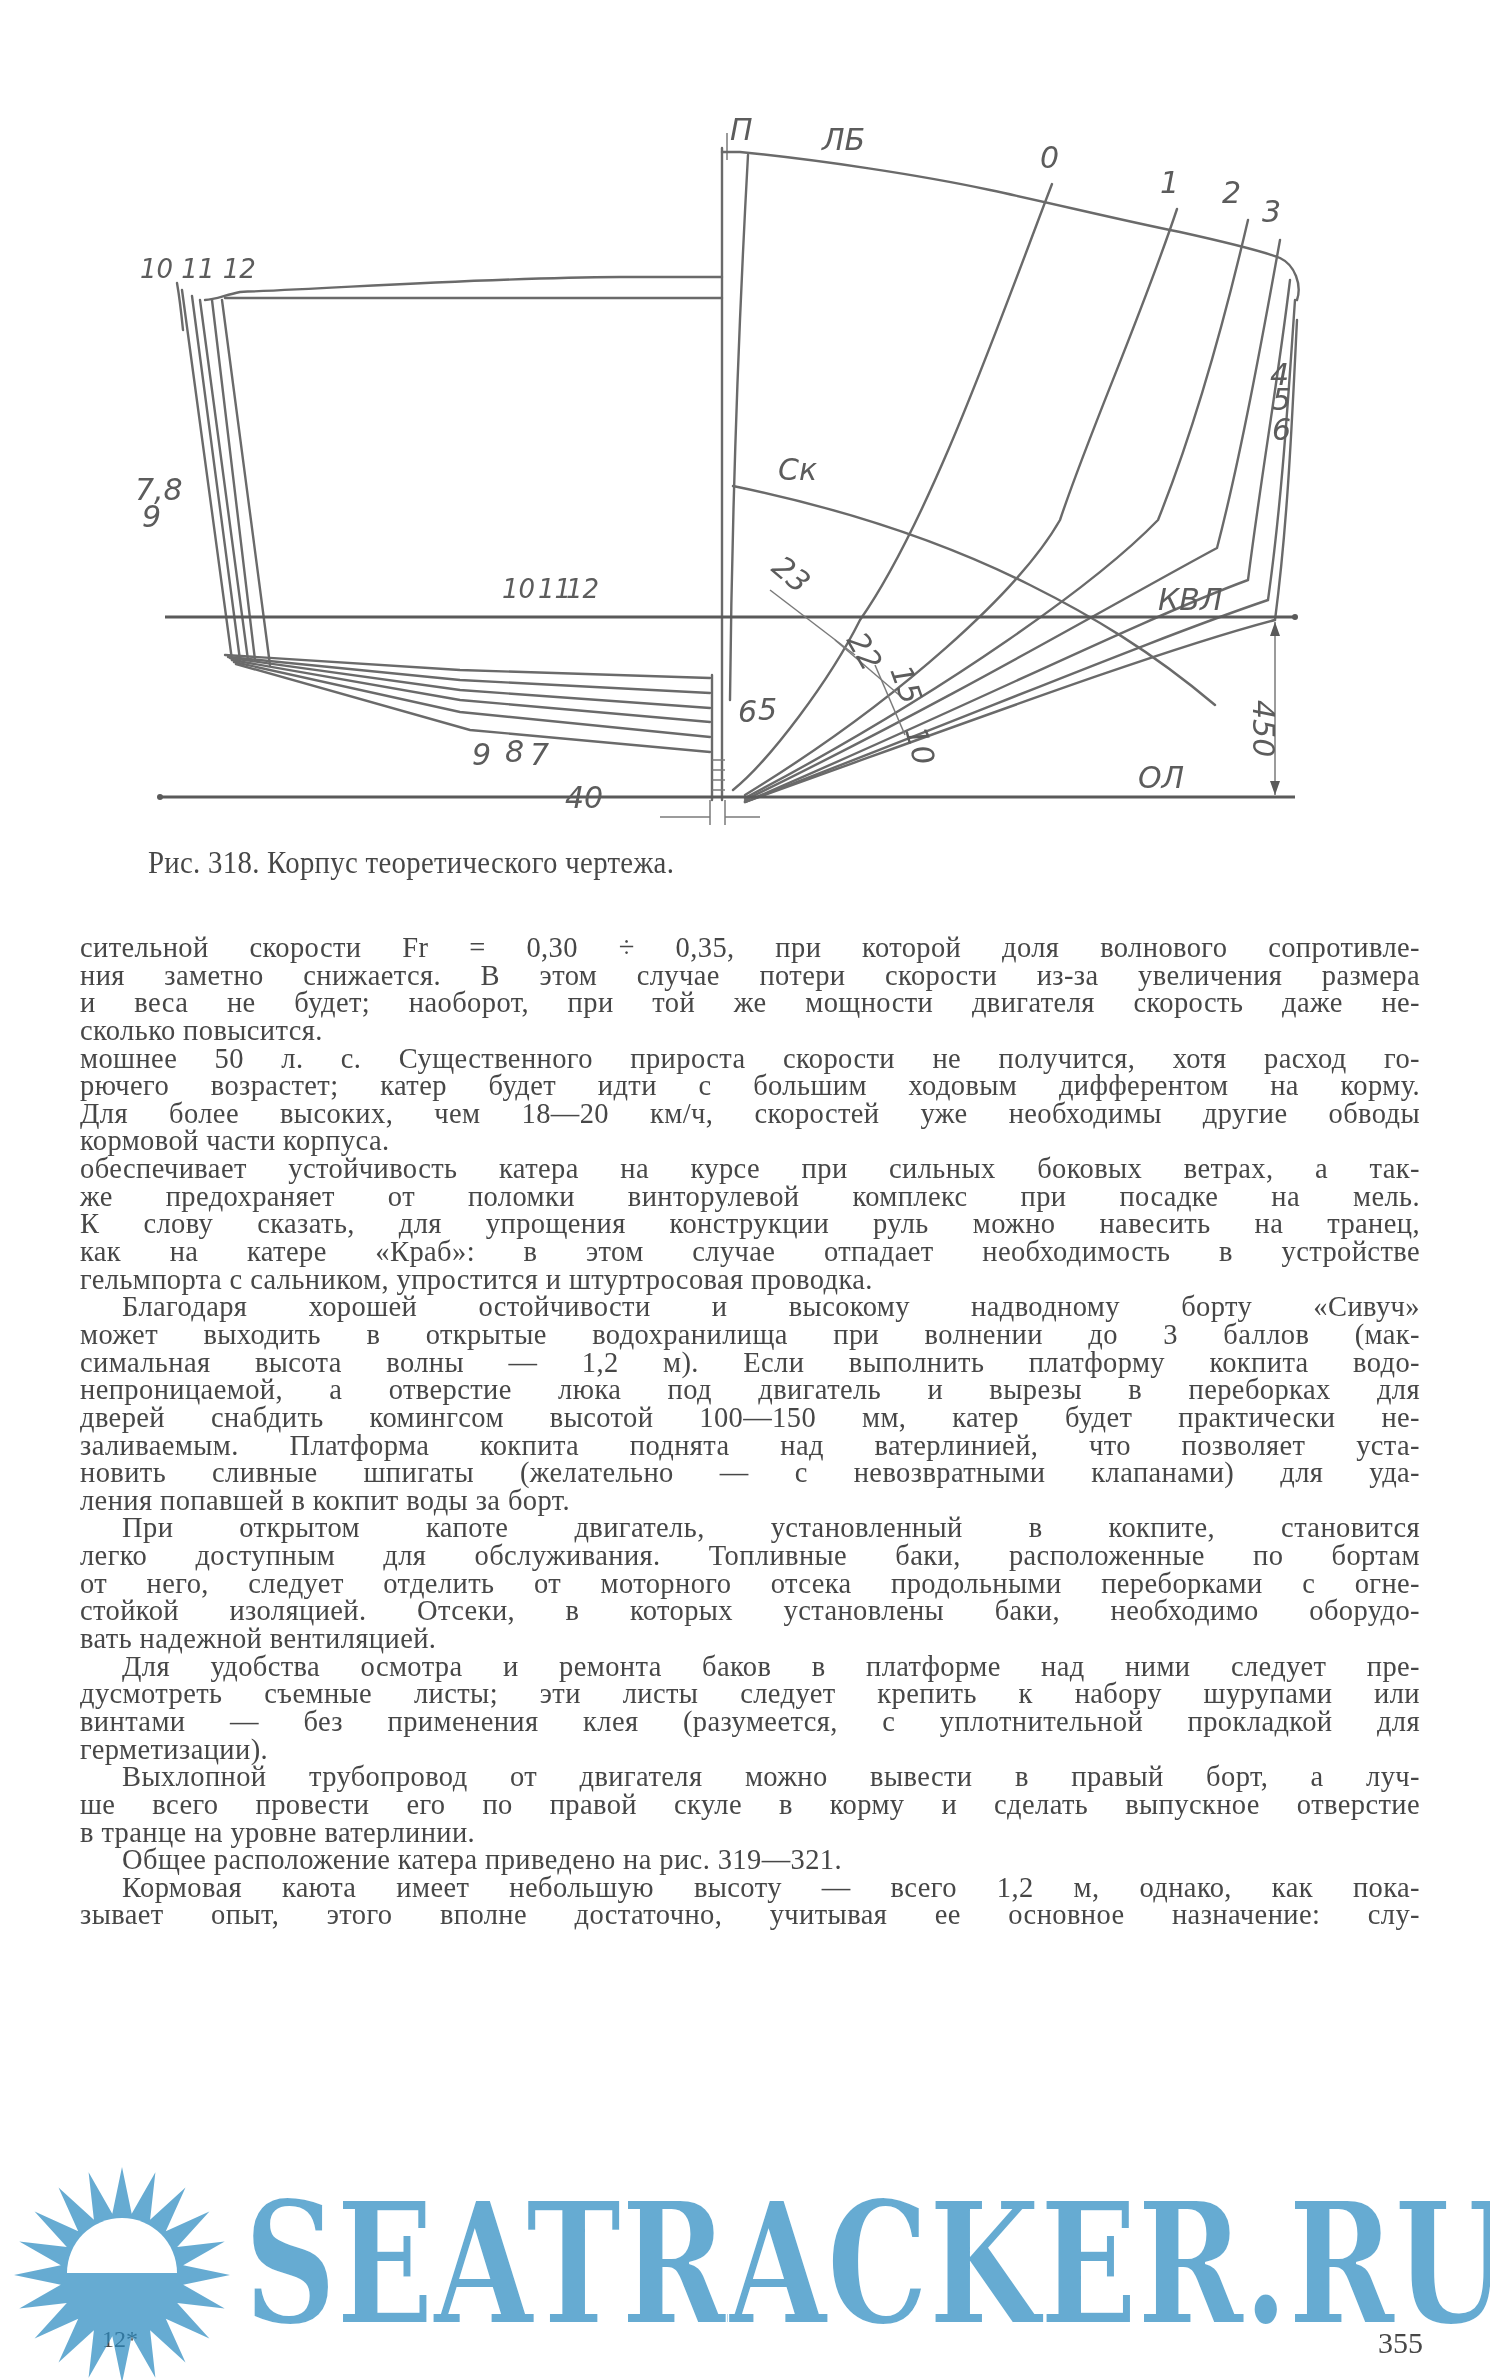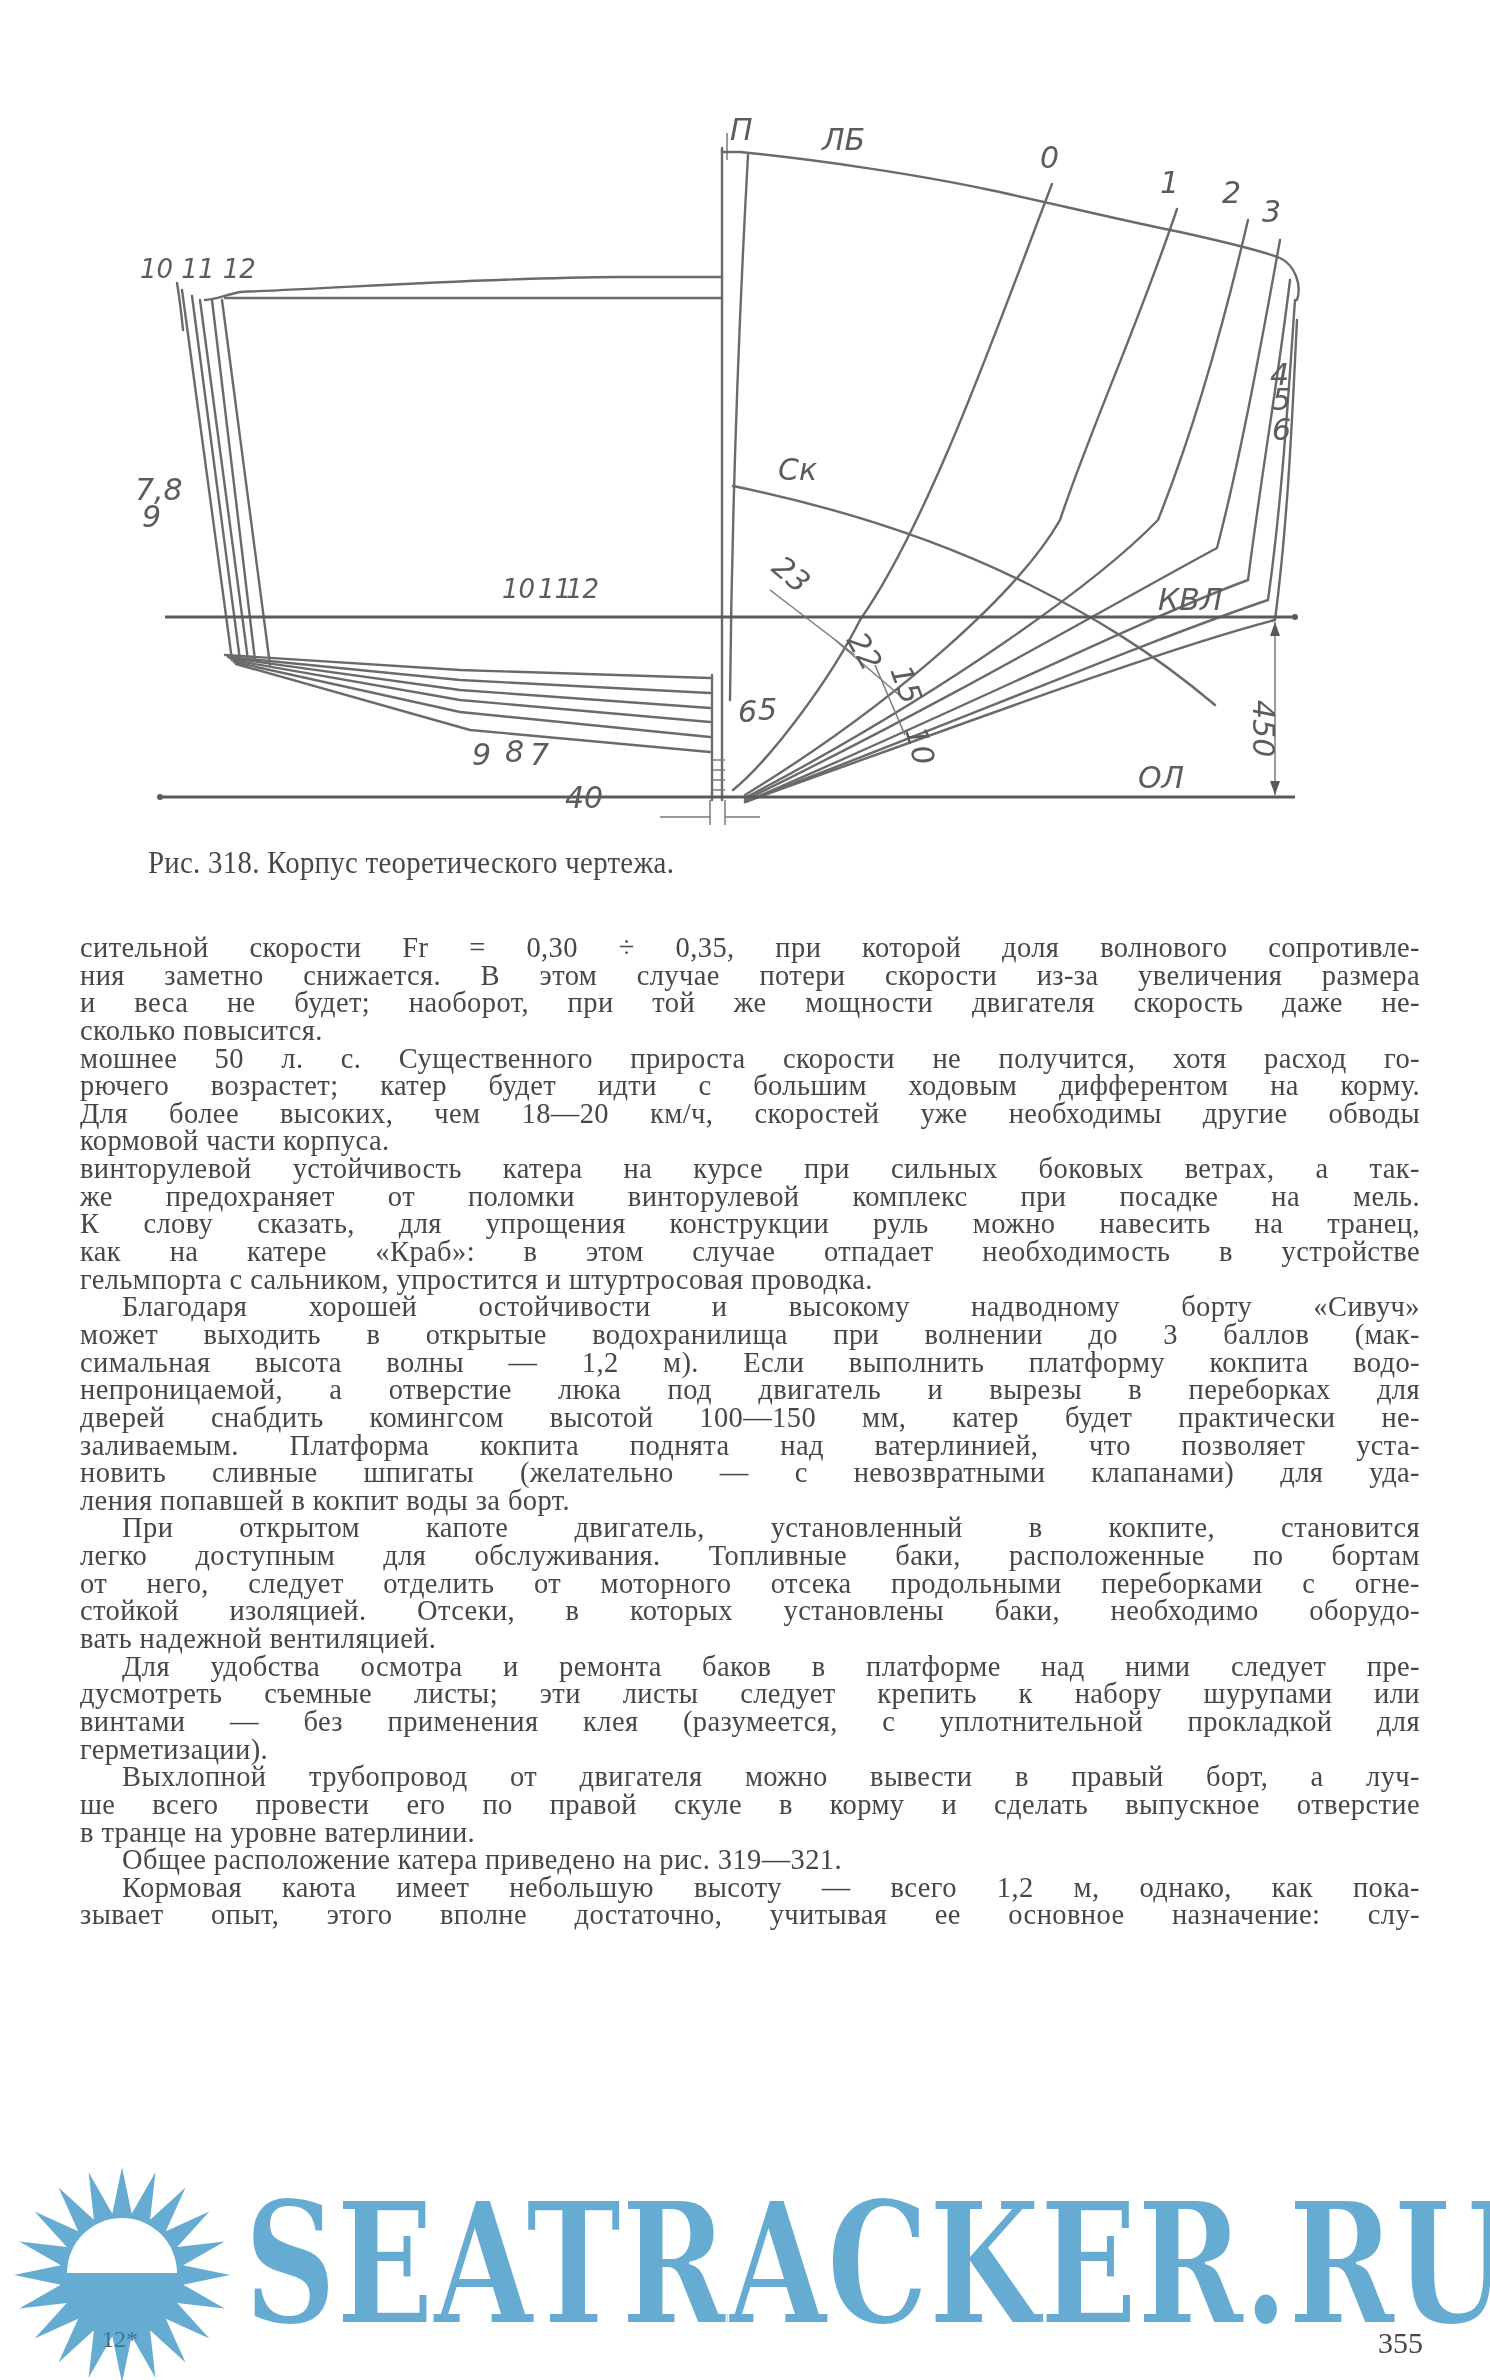--- a/index.html
+++ b/index.html
@@ -156,21 +156,21 @@
 
 <div id="body-text">
     <div class="line">сительной скорости Fr = 0,30 ÷ 0,35, при которой доля волнового сопротивле-</div>
     <div class="line">ния заметно снижается. В этом случае потери скорости из-за увеличения размера</div>
     <div class="line">и веса не будет; наоборот, при той же мощности двигателя скорость даже не-</div>
     <div class="line last">сколько повысится.</div>
     <div class="line">мошнее 50 л. с. Существенного прироста скорости не получится, хотя расход го-</div>
     <div class="line">рючего возрастет; катер будет идти с большим ходовым дифферентом на корму.</div>
     <div class="line">Для более высоких, чем 18—20 км/ч, скоростей уже необходимы другие обводы</div>
     <div class="line last">кормовой части корпуса.</div>
-    <div class="line">винторулевой устойчивость катера на курсе при сильных боковых ветрах, а так-</div>
+    <div class="line">обеспечивает устойчивость катера на курсе при сильных боковых ветрах, а так-</div>
     <div class="line">же предохраняет от поломки винторулевой комплекс при посадке на мель.</div>
     <div class="line">К слову сказать, для упрощения конструкции руль можно навесить на транец,</div>
     <div class="line">как на катере «Краб»: в этом случае отпадает необходимость в устройстве</div>
     <div class="line last">гельмпорта с сальником, упростится и штуртросовая проводка.</div>
     <div class="line indent">Благодаря хорошей остойчивости и высокому надводному борту «Сивуч»</div>
     <div class="line">может выходить в открытые водохранилища при волнении до 3 баллов (мак-</div>
     <div class="line">симальная высота волны — 1,2 м). Если выполнить платформу кокпита водо-</div>
     <div class="line">непроницаемой, а отверстие люка под двигатель и вырезы в переборках для</div>
     <div class="line">дверей снабдить комингсом высотой 100—150 мм, катер будет практически не-</div>
     <div class="line">заливаемым. Платформа кокпита поднята над ватерлинией, что позволяет уста-</div>

